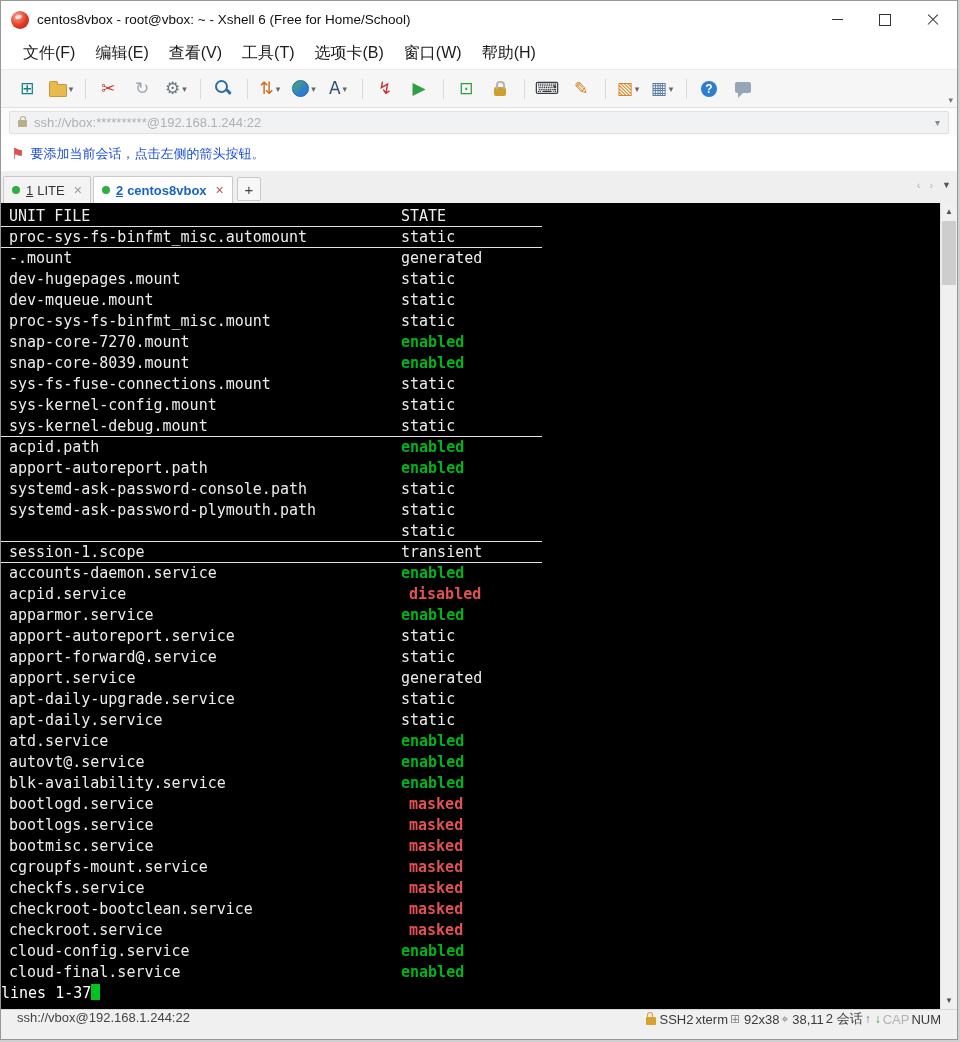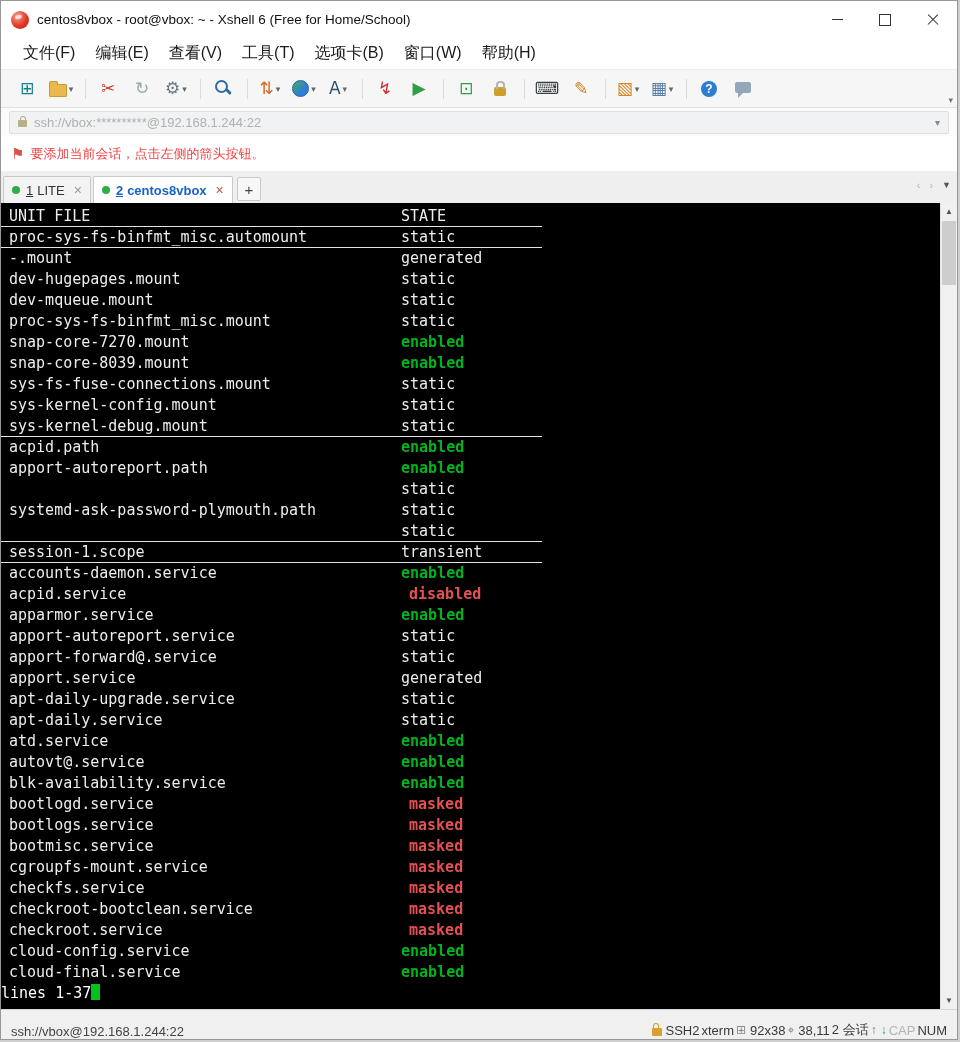--- a/index.html
+++ b/index.html
@@ -48,21 +48,21 @@
   .addressrow{height:28px;background:#fbfbfb;display:flex;align-items:center;padding:0 8px;flex:0 0 auto;}
   .addressfield{flex:1;height:21px;background:#f1f2f3;border:1px solid #e0e0e0;border-radius:2px;display:flex;align-items:center;padding:0 6px;}
   .icon-lock-s{position:relative;width:9px;height:7px;background:#b9b089;border-radius:1px;margin:3px 7px 0 2px;flex:0 0 auto;}
   .icon-lock-s::before{content:"";position:absolute;top:-4px;left:1.5px;width:4px;height:4px;border:1.5px solid #b9b089;border-bottom:none;border-radius:3px 3px 0 0;}
   .address-text{font-size:13px;color:#b0b0b0;flex:1;white-space:nowrap;overflow:hidden;}
   .address-dd{font-size:10px;color:#888;padding:0 2px;}
 
   
   .inforow{height:35px;background:#fff;display:flex;align-items:center;padding-left:10px;flex:0 0 auto;border-bottom:1px solid #f0f0f0;}
   .icon-flag{font-size:15px;color:#d9534f;margin-right:6px;font-family:"DejaVu Sans",sans-serif;}
-  .info-text{font-size:13px;color:#ef4444;}
+  .info-text{font-size:13px;color:#1d4ed8;}
 
   
   .tabbar{height:31px;background:#efefef;display:flex;align-items:flex-end;padding-left:2px;flex:0 0 auto;position:relative;}
   .tab{height:26px;display:flex;align-items:center;padding:0 8px;border:1px solid #c9c9c9;border-bottom:none;background:#f3f3f3;margin-right:2px;border-radius:2px 2px 0 0;font-size:13px;color:#333;}
   .tab.active{background:#fff;color:var(--tabactive);font-weight:bold;}
   .tab-dot{width:8px;height:8px;border-radius:50%;background:#2fae47;margin-right:6px;}
   .tab-num{text-decoration:underline;margin-right:4px;}
   .tab-close{margin-left:9px;color:#999;font-size:14px;font-weight:normal;}
   .tab.active .tab-close{color:#b65a4e;}
   .newtab{height:22px;width:22px;margin:0 0 2px 2px;border:1px solid #c9c9c9;background:#f7f7f7;display:flex;align-items:center;justify-content:center;font-size:15px;color:#444;border-radius:2px;}
@@ -81,21 +81,21 @@
   .pager{height:21px;line-height:21px;font-weight:normal;color:#fff;}
   .cursor{display:inline-block;width:9px;height:16px;background:#00c41e;vertical-align:-2px;margin-left:0px;}
 
   
   .scrollbar{position:absolute;right:0;top:0;bottom:0;width:17px;background:#f0f0f0;border-left:1px solid #e3e3e3;box-sizing:border-box;}
   .sb-btn{height:17px;display:flex;align-items:center;justify-content:center;font-size:8px;color:#505050;}
   .sb-btn.down{position:absolute;bottom:0;left:0;right:0;}
   .sb-thumb{position:absolute;left:1px;right:1px;top:18px;height:64px;background:#cdcdcd;border-radius:1px;}
 
   
-  .statusbar{height:29px;background:#f0f0f0;border-top:1px solid #d8d8d8;display:flex;align-items:flex-end;font-size:13px;color:#3a3a3a;flex:0 0 auto;padding:0 10px;}
+  .statusbar{height:29px;background:#f0f0f0;border-top:1px solid #d8d8d8;display:flex;align-items:flex-start;font-size:13px;color:#3a3a3a;flex:0 0 auto;padding:0 16px;}
   .sb-left{color:#444;}
   .sb-right{margin-left:auto;display:flex;align-items:center;gap:2px;}
   .sb-item{display:flex;align-items:center;gap:4px;white-space:nowrap;}
   .sb-icon{font-size:12px;color:#8a8a8a;font-family:"DejaVu Sans",sans-serif;}
   .icon-lock-gold{position:relative;width:10px;height:8px;background:#d9aez;background:#d9a02e;border-radius:1px;margin-top:3px;}
   .icon-lock-gold::before{content:"";position:absolute;top:-5px;left:1.5px;width:4px;height:5px;border:1.5px solid #d9a02e;border-bottom:none;border-radius:3px 3px 0 0;}
   .arr-up{color:#777;font-size:12px;}
   .arr-down{color:#2f9e4a;font-size:12px;}
   .dim{color:#b4b4b4;}
 </style>
@@ -250,21 +250,21 @@
         <div class="term-row"><span>dev-hugepages.mount</span><span class="state">static</span></div>
         <div class="term-row"><span>dev-mqueue.mount</span><span class="state">static</span></div>
         <div class="term-row"><span>proc-sys-fs-binfmt_misc.mount</span><span class="state">static</span></div>
         <div class="term-row"><span>snap-core-7270.mount</span><span class="state green">enabled</span></div>
         <div class="term-row"><span>snap-core-8039.mount</span><span class="state green">enabled</span></div>
         <div class="term-row"><span>sys-fs-fuse-connections.mount</span><span class="state">static</span></div>
         <div class="term-row"><span>sys-kernel-config.mount</span><span class="state">static</span></div>
         <div class="term-row u"><span>sys-kernel-debug.mount</span><span class="state">static</span></div>
         <div class="term-row"><span>acpid.path</span><span class="state green">enabled</span></div>
         <div class="term-row"><span>apport-autoreport.path</span><span class="state green">enabled</span></div>
-        <div class="term-row"><span class="state">static</span></div>
+        <div class="term-row"><span>systemd-ask-password-console.path</span><span class="state">static</span></div>
         <div class="term-row"><span>systemd-ask-password-plymouth.path</span><span class="state">static</span></div>
         <div class="term-row u"><span class="state">static</span></div>
         <div class="term-row u"><span>session-1.scope</span><span class="state">transient</span></div>
         <div class="term-row"><span>accounts-daemon.service</span><span class="state green">enabled</span></div>
         <div class="term-row"><span>acpid.service</span><span class="state red">disabled</span></div>
         <div class="term-row"><span>apparmor.service</span><span class="state green">enabled</span></div>
         <div class="term-row"><span>apport-autoreport.service</span><span class="state">static</span></div>
         <div class="term-row"><span>apport-forward@.service</span><span class="state">static</span></div>
         <div class="term-row"><span>apport.service</span><span class="state">generated</span></div>
         <div class="term-row"><span>apt-daily-upgrade.service</span><span class="state">static</span></div>

